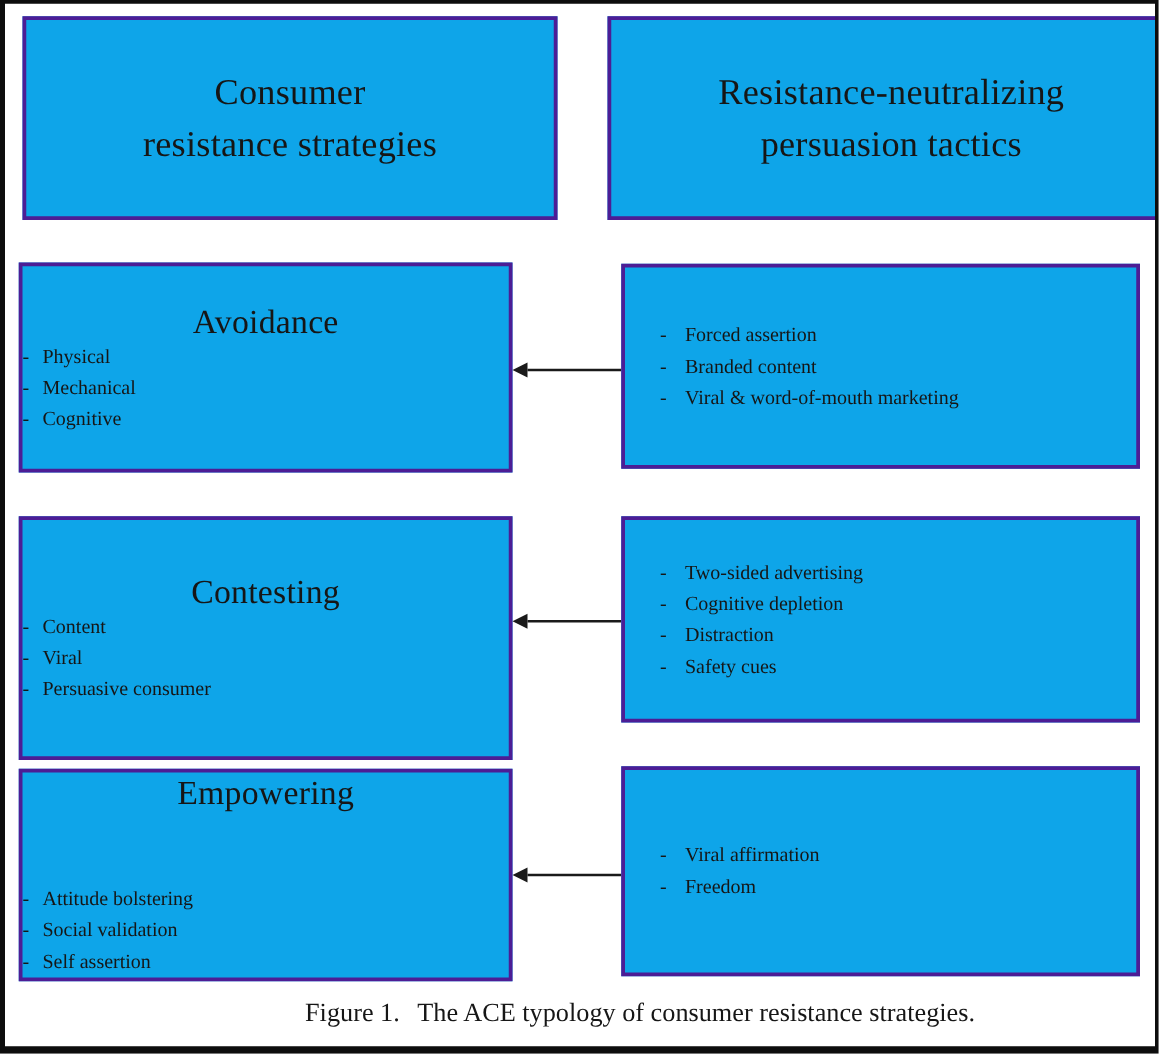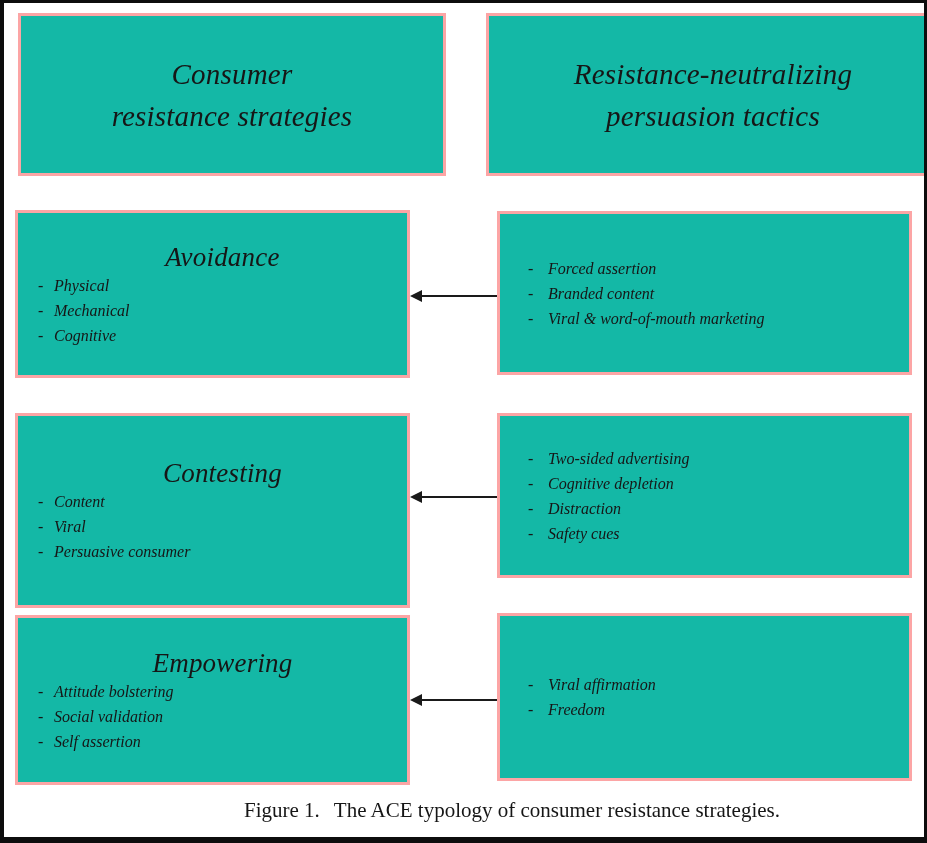--- a/index.html
+++ b/index.html
@@ -13,41 +13,40 @@
     border-left: 4px solid #0d0d0d;
     border-right: 3px solid #0d0d0d;
     border-bottom: 6px solid #0d0d0d;
     font-family: "Liberation Serif", "DejaVu Serif", serif;
     color: #161616;
     overflow: hidden;
   }
   .box {
     position: absolute;
     box-sizing: border-box;
-    border: 3px solid #fca5a5;
-    background: #14b8a6;
+    border: 3px solid #4c1d95;
+    background: #0ea5e9;
     display: flex;
     flex-direction: column;
     justify-content: center;
-    font-style: italic;
   }
   .header-box {
     align-items: center;
     text-align: center;
   }
   .header-title {
     font-size: 29px;
     line-height: 42px;
     white-space: pre-line;
     letter-spacing: 0.2px;
   }
   .hdr-left  { left: 14px;  top: 10px; width: 428px; height: 163px; }
   .hdr-right { left: 482px; top: 10px; width: 454px; height: 163px; }
 
-  .strategy-box { align-items: center; padding-left: 20px; }
+  .strategy-box { align-items: center; }
   .strategy-title {
     font-size: 27px;
     line-height: 32px;
     letter-spacing: 0.2px;
   }
   .strategy-list {
     margin-top: 7px;
     align-self: flex-start;
     margin-left: 46%;
   }
@@ -60,21 +59,21 @@
     line-height: 25px;
     white-space: nowrap;
   }
   .strategy-list li .marker { width: 16px; }
   .tactics-box  li .marker { width: 20px; }
 
   .r1-left  { left: 11px;  top: 207px; width: 395px; height: 168px; }
   .r1-right { left: 493px; top: 208px; width: 415px; height: 164px; }
   .r2-left  { left: 11px;  top: 410px; width: 395px; height: 195px; }
   .r2-right { left: 493px; top: 410px; width: 415px; height: 165px; }
-  .r3-left  { left: 11px;  top: 612px; width: 395px; height: 170px; }
+  .r3-left  { left: 11px;  top: 612px; width: 395px; height: 170px; justify-content: space-between; }
   .r3-right { left: 493px; top: 610px; width: 415px; height: 168px; }
 
   .arrow {
     position: absolute;
     left: 406px;
     width: 87px;
     height: 12px;
     display: flex;
     align-items: center;
   }

